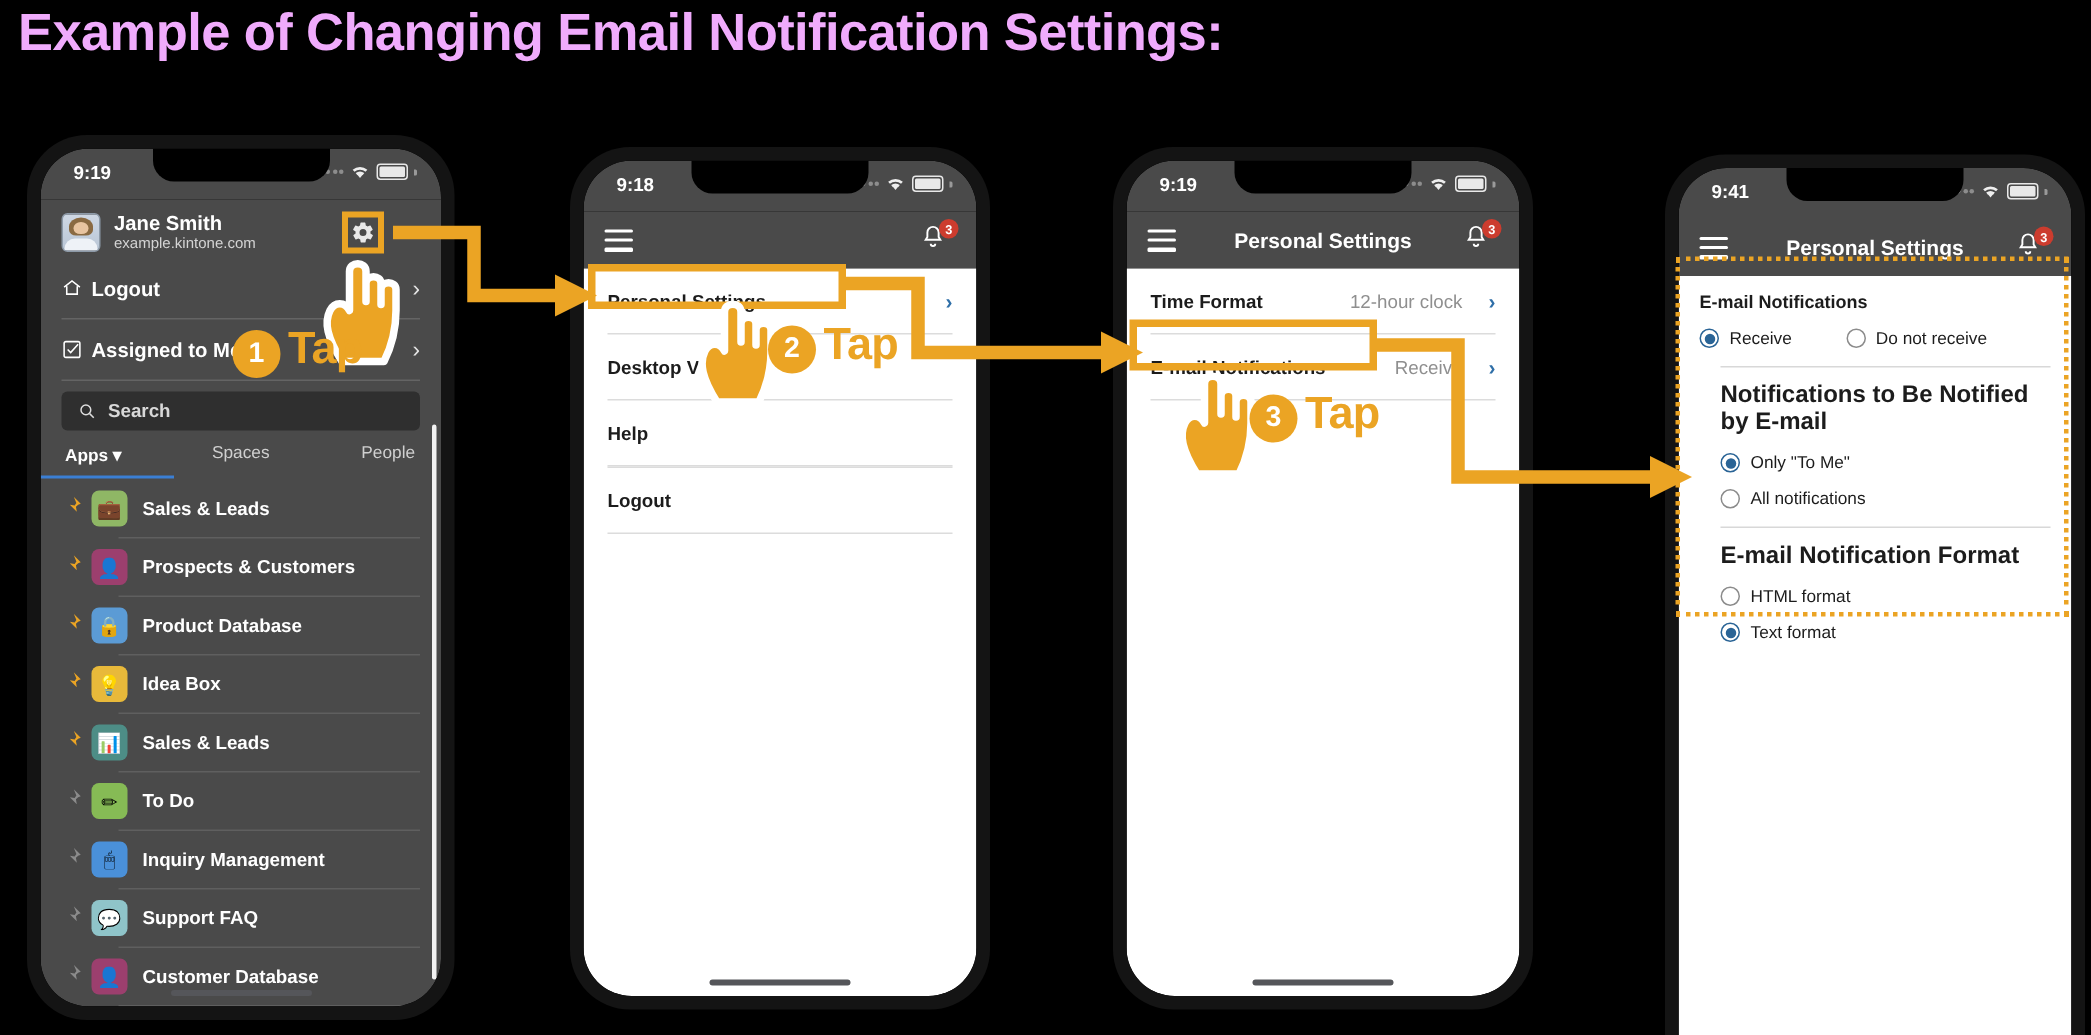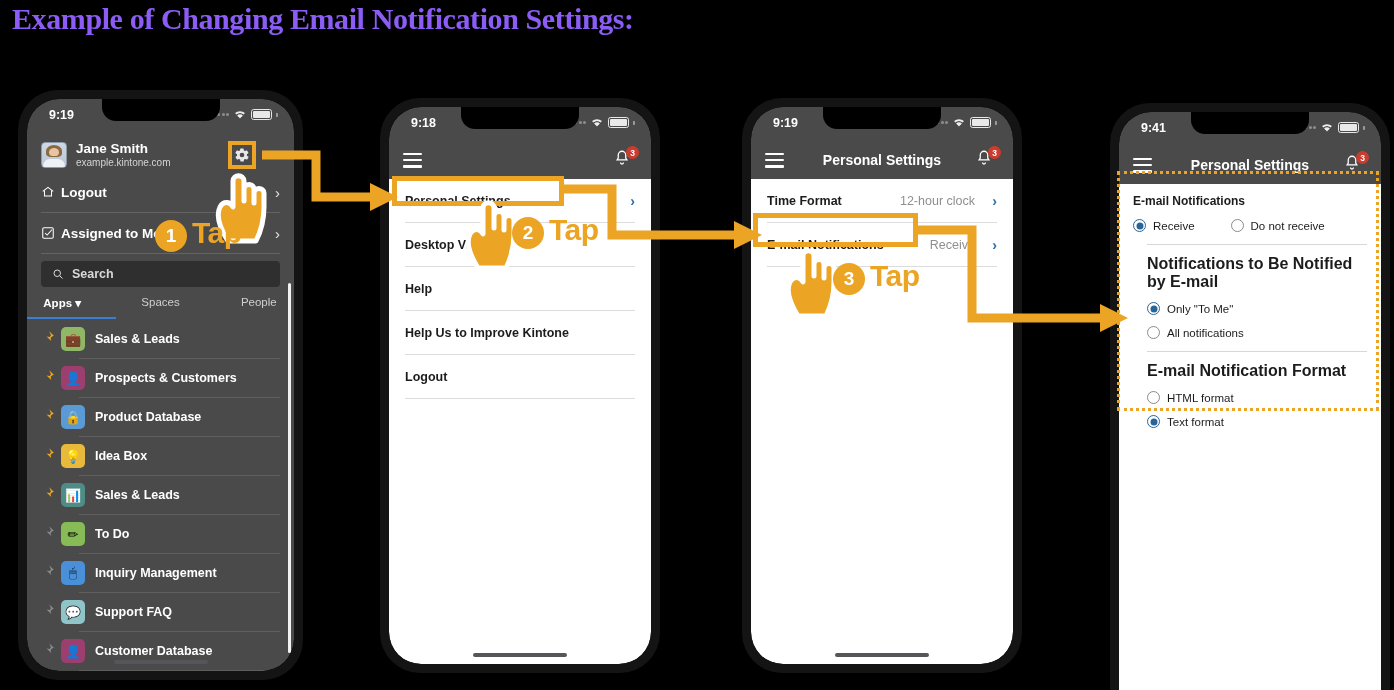--- a/index.html
+++ b/index.html
@@ -7,23 +7,23 @@
     width: 1394px; height: 690px;
     background: #000;
     font-family: "Liberation Sans", sans-serif;
     overflow: hidden;
   }
   .stage { position: relative; width: 1394px; height: 690px; background:#000; }
 
   
   .page-title{
     position:absolute; left:12px; top:2px;
-    font-size:30px; font-weight:bold; letter-spacing:-0.4px;
-    color:#8b5cf6; white-space:nowrap;
-    font-family:Liberation Serif, serif;
+    font-size:35px; font-weight:bold; letter-spacing:-0.4px;
+    color:#f0abfc; white-space:nowrap;
+    font-family:Liberation Sans, sans-serif;
   }
 
   
   .phone{ position:absolute; background:#141414; border-radius:40px; }
   .phone .bezel{
     position:absolute; inset:9px;
     border-radius:32px; background:#000; overflow:hidden;
   }
   .screen{
     position:absolute; inset:0; border-radius:32px; overflow:hidden;
@@ -417,23 +417,20 @@
               </div>
               <div class="menu-sep"></div>
               <div class="menu-item">
                 <span>Desktop View</span>
               </div>
               <div class="menu-sep"></div>
               <div class="menu-item">
                 <span>Help</span>
               </div>
               <div class="menu-sep"></div>
-              <div class="menu-item">
-                <span>Help Us to Improve Kintone</span>
-              </div>
               <div class="menu-sep"></div>
               <div class="menu-item">
                 <span>Logout</span>
               </div>
               <div class="menu-sep"></div>
             </div>
         </div>
         <div class="homebar"></div>
       </div>
     </div>

